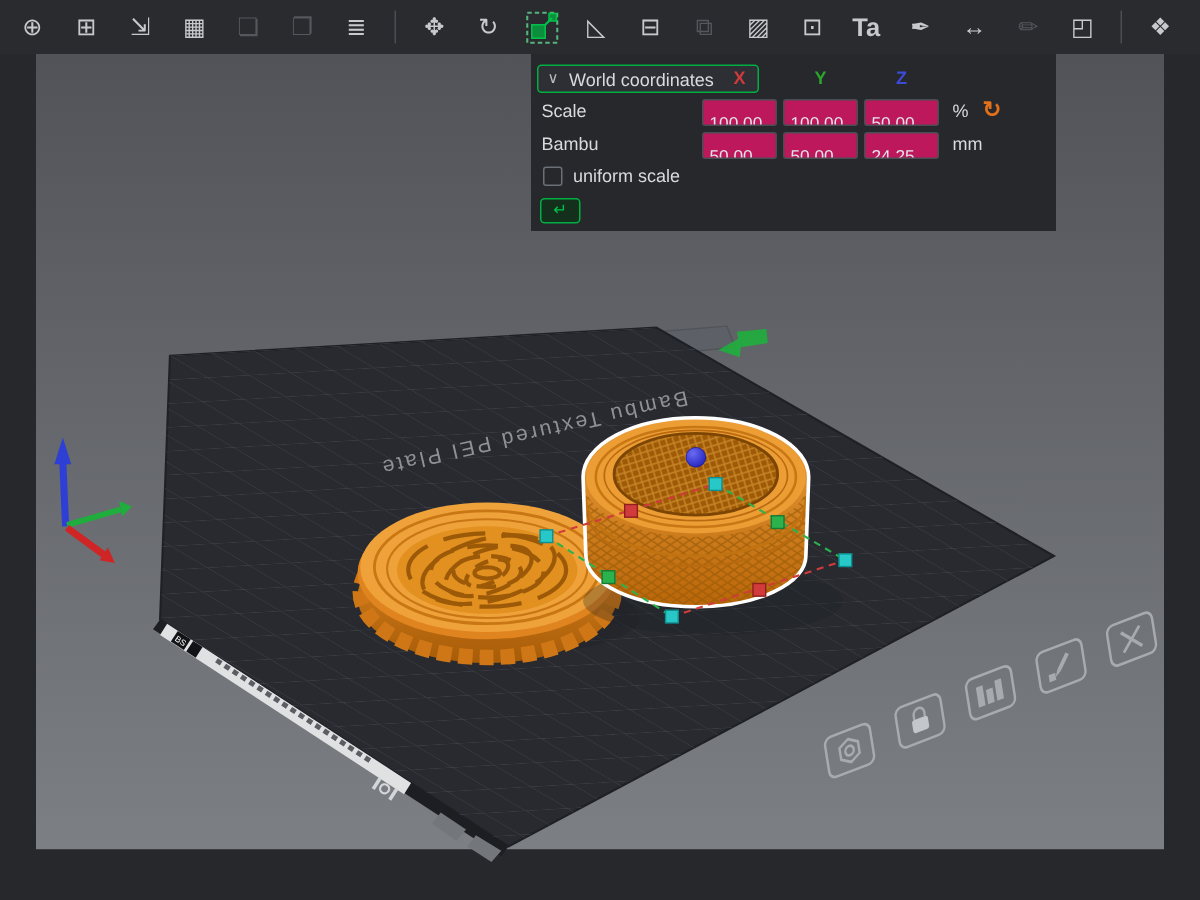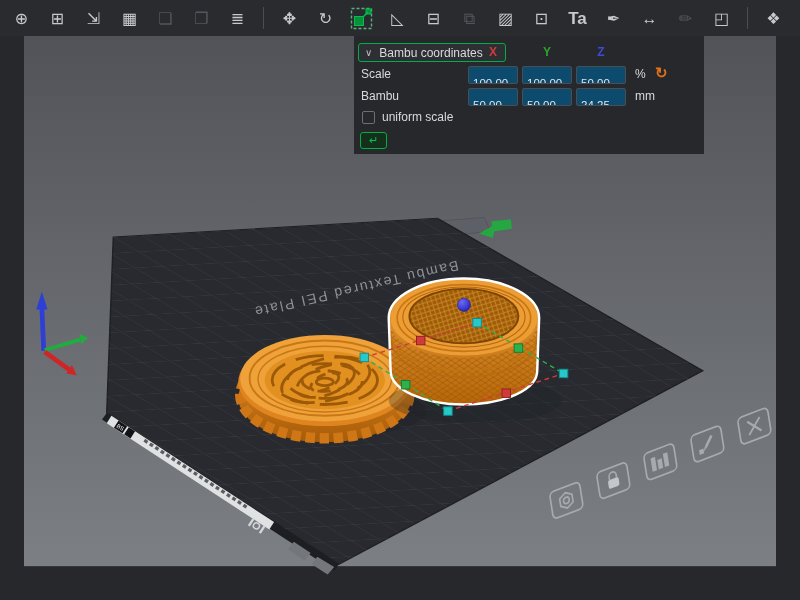--- a/index.html
+++ b/index.html
@@ -27,21 +27,21 @@
     background:#26282c; z-index:20; font-size:12px; color:#d8dadd; }
   .coord-dropdown { position:absolute; left:4px; top:7px; width:148px; height:19px;
     border:1px solid #00ae42; border-radius:3px; background:#2d2f34;
     display:flex; align-items:center; gap:7px; padding-left:6px; cursor:pointer; }
   .coord-dropdown .chev { color:#b9bcc0; font-size:10px; line-height:10px; }
   .axis-h { position:absolute; top:9px; width:20px; text-align:center; font-weight:bold; font-size:12px; }
   .ax-x { left:129px; color:#d03a3a; }
   .ax-y { left:183px; color:#2aa52a; }
   .ax-z { left:237px; color:#3c4bd6; }
   .rlabel { position:absolute; left:7px; color:#d8dadd; }
-  .tp-in { position:absolute; width:50px; height:17px; background:#0c4a6e;
+  .tp-in { position:absolute; width:50px; height:17px; background:#be185d;
     border:1px solid #494d54; border-radius:2px; color:#e3e5e8;
     font-size:11.5px; font-family:"Liberation Sans",sans-serif; padding:16px 0 0 4px; }
   .r1 { top:30px; } .r2 { top:52px; }
   .c1 { left:114px; } .c2 { left:168px; } .c3 { left:222px; }
   .unit { position:absolute; left:281px; color:#d8dadd; }
   .reset { position:absolute; left:301px; top:28px; color:#e0701a; font-size:15px;
     font-weight:bold; cursor:pointer; }
   .cb { position:absolute; left:8px; top:75px; width:13px; height:13px;
     border:1px solid #6b6f76; border-radius:2px; background:transparent; cursor:pointer; }
   .cb-label { position:absolute; left:28px; top:74px;text-align:right; }
@@ -244,21 +244,21 @@
     <span class="tbi">↔</span>
     <span class="tbi dis">✏</span>
     <span class="tbi">◰</span>
     <span class="tb-sep"></span>
     <span class="tbi">❖</span>
   </div>
 
   <div class="transform-panel">
     <div class="coord-dropdown">
       <span class="chev">∨</span>
-      <span>Bambu coordinates</span>
+      <span>World coordinates</span>
     </div>
     <span class="axis-h ax-x">X</span>
     <span class="axis-h ax-y">Y</span>
     <span class="axis-h ax-z">Z</span>
 
     <span class="rlabel" style="top:31px">Scale</span>
     <input class="tp-in r1 c1" value="100.00" style="">
     <input class="tp-in r1 c2" value="100.00" style="">
     <input class="tp-in r1 c3" value="50.00" style="">
     <span class="unit" style="top:31px">%</span>

